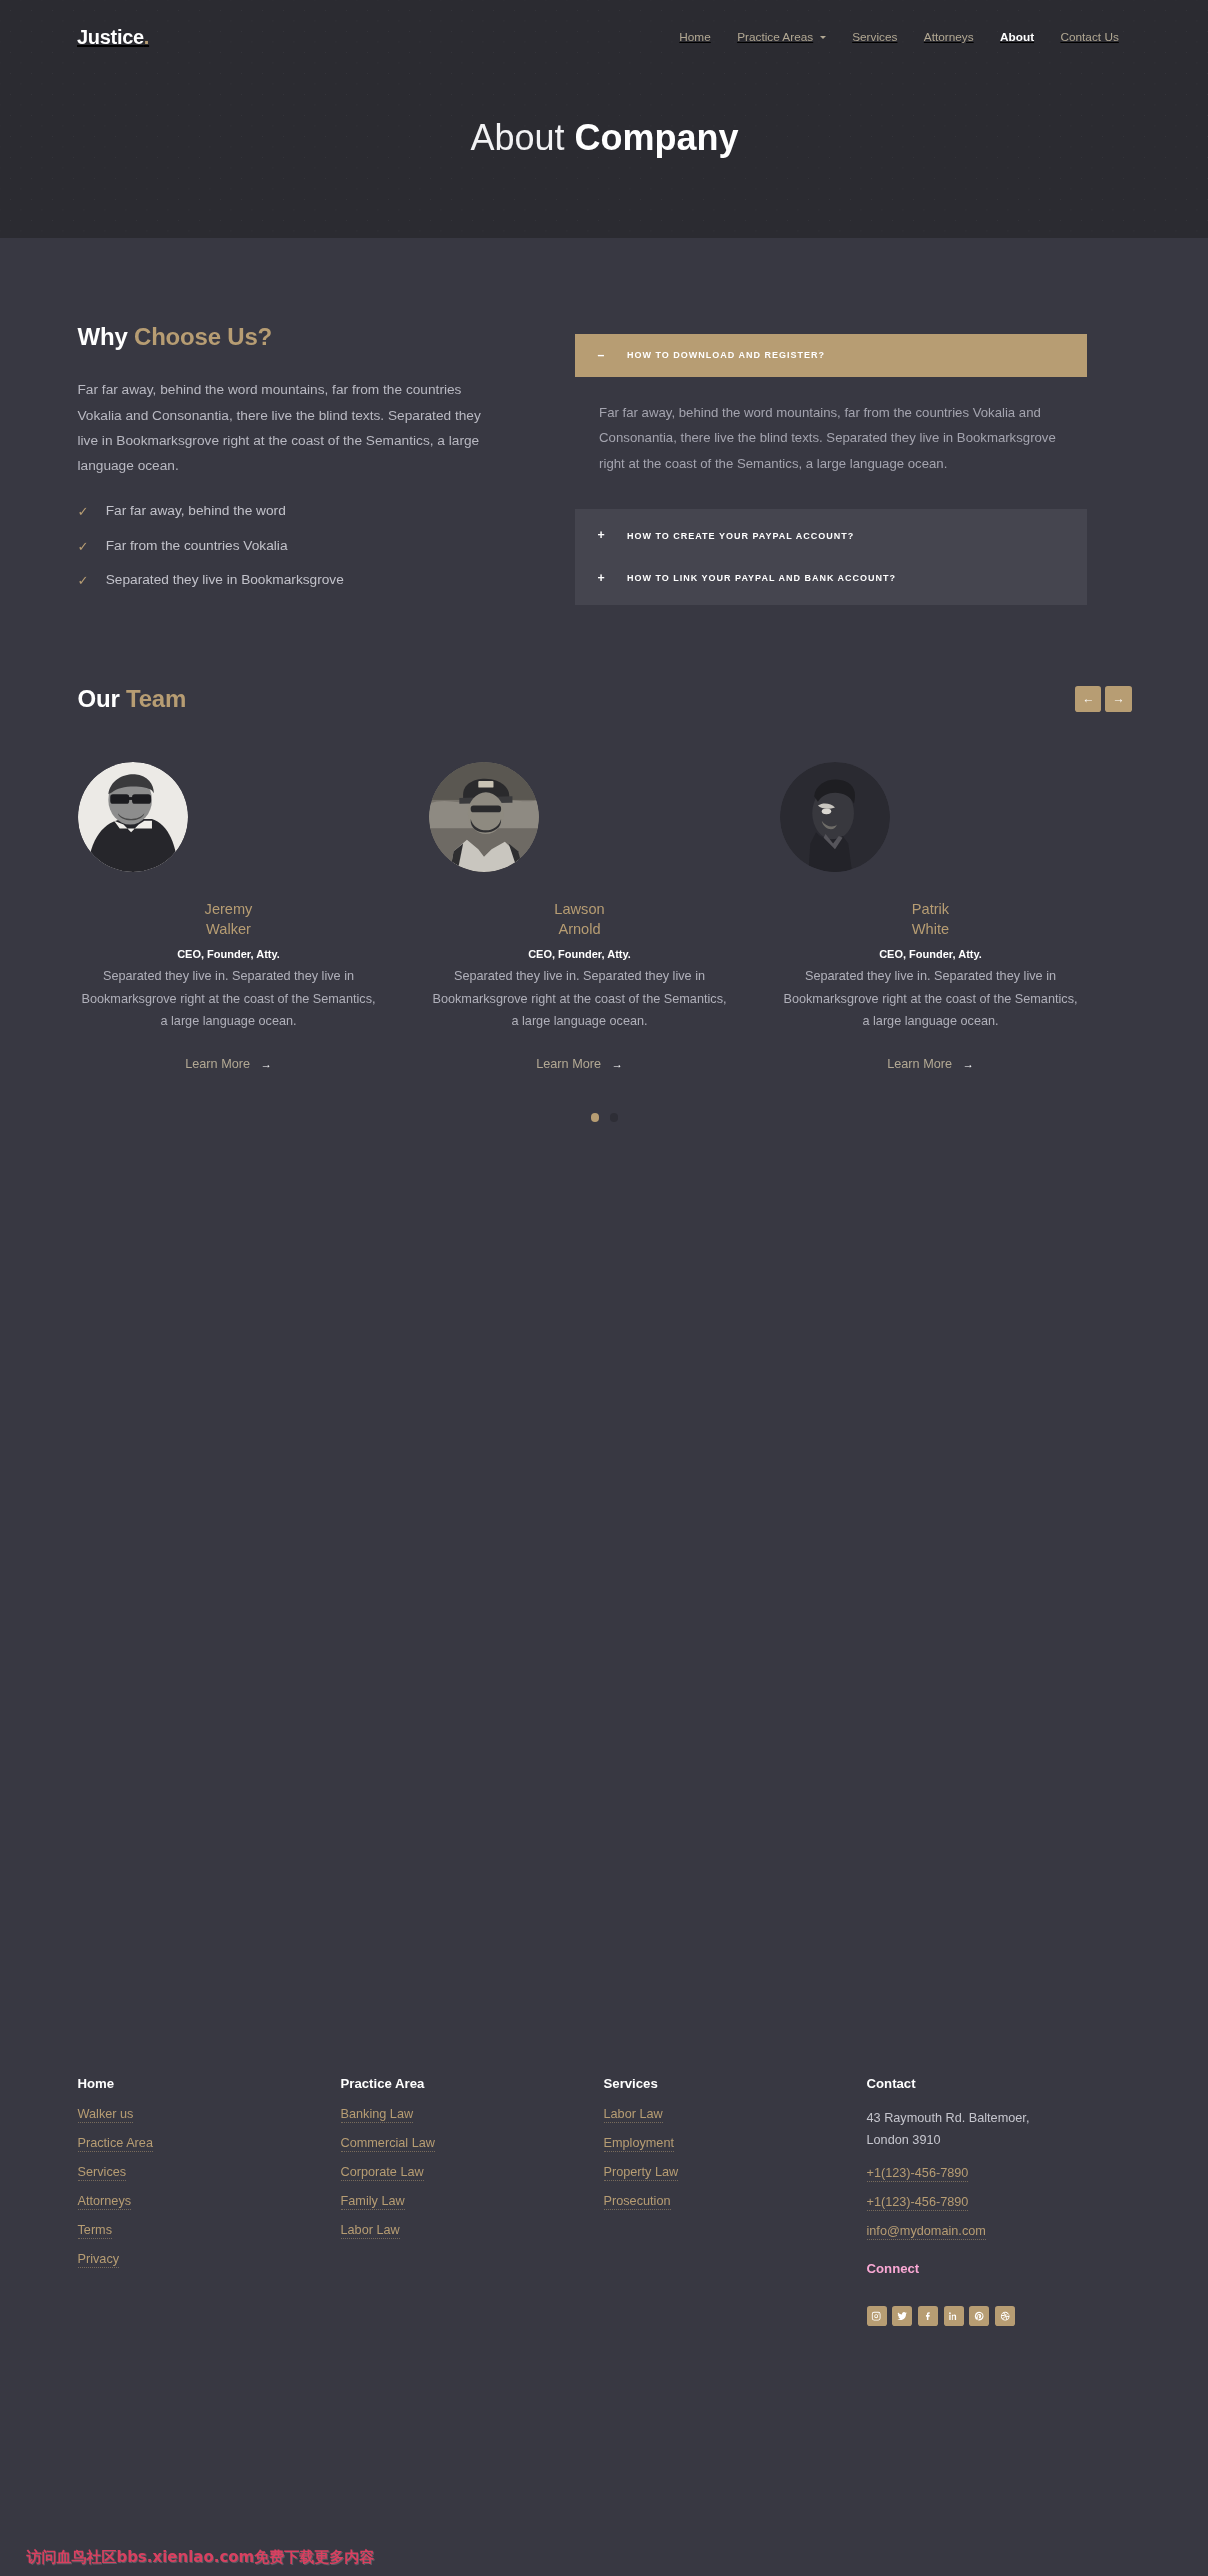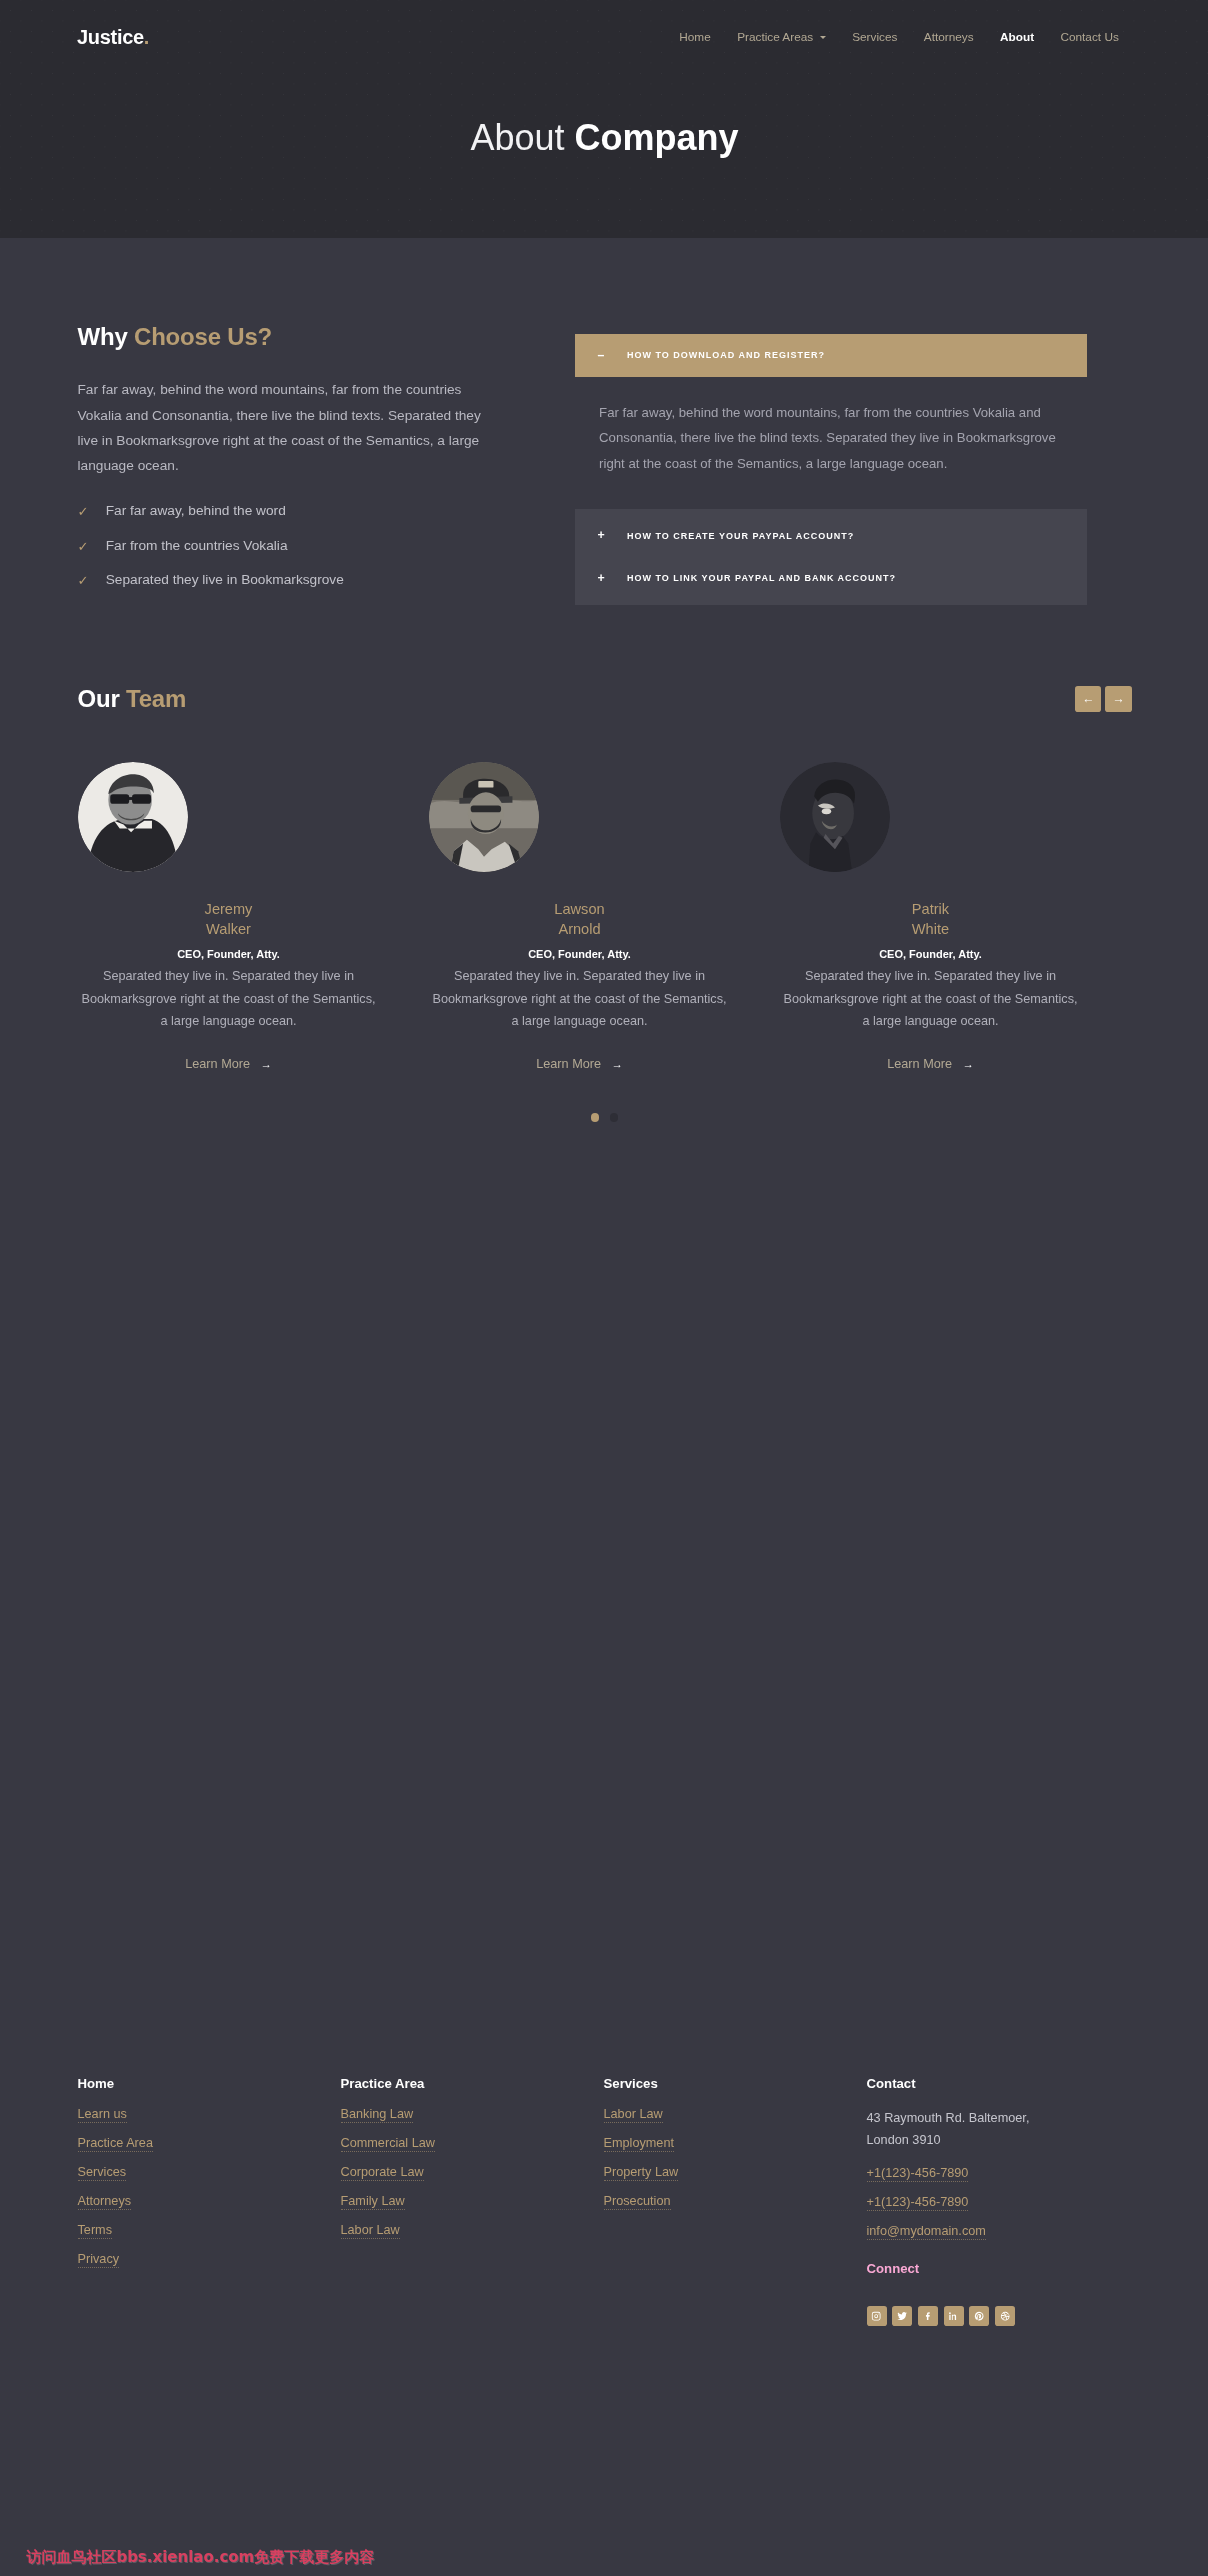--- a/index.html
+++ b/index.html
@@ -29,20 +29,21 @@
     background-size: 21px 21px, 21px 21px;
     background-position: 0 0, 10.4px 10.4px;
     position: relative;
   }
 
   .navbar {
     height: 74px;
     display: flex;
     align-items: center;
     padding: 0 77px;
+    text-decoration: underline;
   }
 
   .logo {
     font-size: 20px;
     font-weight: bold;
     color: #ffffff;
     letter-spacing: -0.3px;
     line-height: 1;
     white-space: nowrap;
   }
@@ -525,21 +526,21 @@
       </div>
     </div>
 
     <div class="mid-spacer"></div>
 
     <div class="footer">
       <div class="footer-grid">
 
         <div class="f-col">
           <div class="f-title">Home</div>
-          <a class="f-link">Learn us</a>
+          <a class="f-link">Walker us</a>
           <a class="f-link">Practice Area</a>
           <a class="f-link">Services</a>
           <a class="f-link">Attorneys</a>
           <a class="f-link">Terms</a>
           <a class="f-link">Privacy</a>
         </div>
 
         <div class="f-col">
           <div class="f-title">Practice Area</div>
           <a class="f-link">Banking Law</a>

